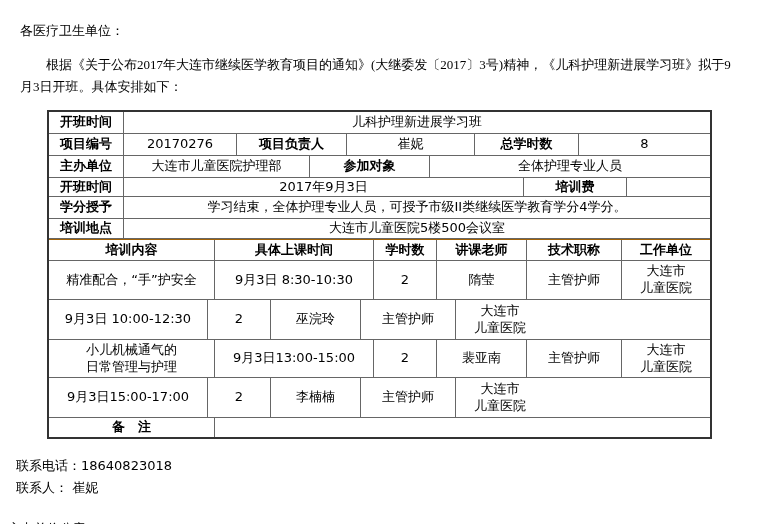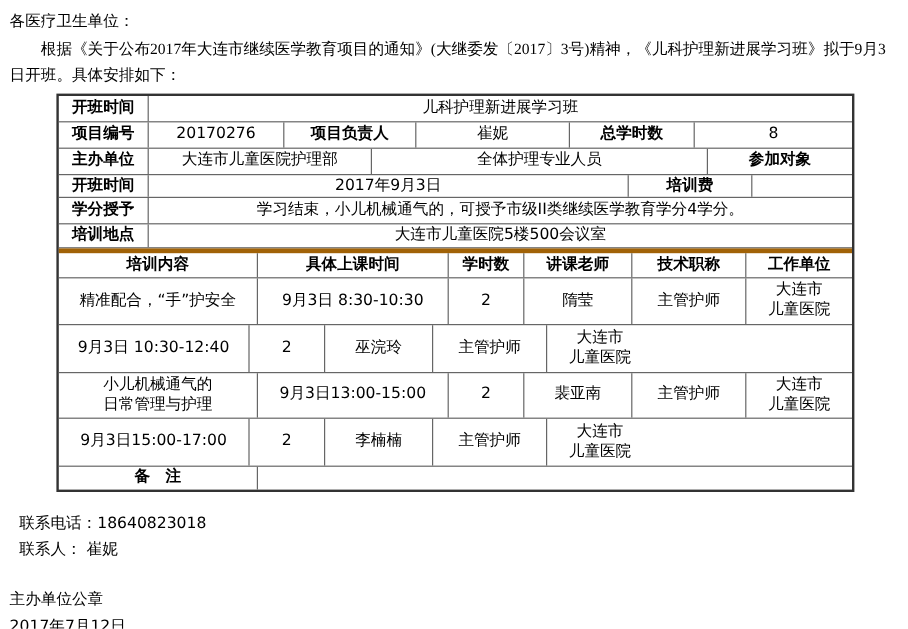--- a/index.html
+++ b/index.html
@@ -2,27 +2,27 @@
 <html><head>
 <meta charset="utf-8">
 <style>
   html,body { margin:0; padding:0; background:#fff; }
   body {
     width:757px; height:524px;
     font-family:"DejaVu Sans","Liberation Sans",sans-serif;
     font-size:13px; color:#000; overflow:hidden;
   }
   .page { padding:8px 8px 0 8px; }
-  .intro p { margin:0; line-height:22px; }
+  .intro p { margin:12px; line-height:22px; }
   .intro .indent { text-indent:2em;font-family:Liberation Serif, serif; }
 
   .tbl { margin:4px 0 0 39px; width:665px; border:2px solid #333; box-sizing:border-box; }
   .row { display:flex; border-bottom:1px solid #666; }
   .row:last-child { border-bottom:none;justify-content:center; }
-  .row.thick-top { border-top:4px solid #a16207; }
+  .row.thick-top { border-top:1px solid #a16207; }
   .cell {
     box-sizing:border-box; border-right:1px solid #666;
     display:flex; flex-direction:column; align-items:center; justify-content:center;
     text-align:center; line-height:1.3; overflow:hidden; padding:0 2px;
   }
   .cell:last-child { border-right:none; }
   .lbl { font-weight:bold; }
 
   .contact { margin:16px 0 0 8px; }
   .contact p { margin:0; line-height:22px; }
@@ -51,34 +51,34 @@
       <div class="cell" style="width:113px">20170276</div>
       <div class="cell lbl" style="width:110px">项目负责人</div>
       <div class="cell" style="width:128px">崔妮</div>
       <div class="cell lbl" style="width:104px">总学时数</div>
       <div class="cell" style="width:131px">8</div>
     </div>
 
     <div class="row" style="height:21px">
       <div class="cell lbl" style="width:75px">主办单位</div>
       <div class="cell" style="width:186px">大连市儿童医院护理部</div>
+      <div class="cell lbl" style="width:120px">参加对象</div>
       <div class="cell" style="width:280px">全体护理专业人员</div>
-      <div class="cell lbl" style="width:120px">参加对象</div>
     </div>
 
     <div class="row" style="height:18px">
       <div class="cell lbl" style="width:75px">开班时间</div>
       <div class="cell" style="width:400px">2017年9月3日</div>
       <div class="cell lbl" style="width:103px">培训费</div>
       <div class="cell" style="width:83px"></div>
     </div>
 
     <div class="row" style="height:21px">
       <div class="cell lbl" style="width:75px">学分授予</div>
-      <div class="cell" style="width:586px">学习结束，小儿机械通气的，可授予市级II类继续医学教育学分4学分。</div>
+      <div class="cell" style="width:586px">学习结束，全体护理专业人员，可授予市级II类继续医学教育学分4学分。</div>
     </div>
 
     <div class="row" style="height:19px">
       <div class="cell lbl" style="width:75px">培训地点</div>
       <div class="cell" style="width:586px">大连市儿童医院5楼500会议室</div>
     </div>
 
     <div class="row thick-top" style="height:20px">
       <div class="cell lbl" style="width:166px">培训内容</div>
       <div class="cell lbl" style="width:159px">具体上课时间</div>
@@ -97,21 +97,21 @@
       <div class="cell" style="width:63px">2</div>
       <div class="cell" style="width:90px">隋莹</div>
       <div class="cell" style="width:95px">主管护师</div>
       <div class="cell" style="width:88px">
         <span>大连市</span>
         <span>儿童医院</span>
       </div>
     </div>
 
     <div class="row" style="height:39px">
-      <div class="cell" style="width:159px">9月3日 10:30-12:40</div>
+      <div class="cell" style="width:159px">9月3日 10:00-12:30</div>
       <div class="cell" style="width:63px">2</div>
       <div class="cell" style="width:90px">巫浣玲</div>
       <div class="cell" style="width:95px">主管护师</div>
       <div class="cell" style="width:88px">
         <span>大连市</span>
         <span>儿童医院</span>
       </div>
     </div>
 
     <div class="row" style="height:37px">

